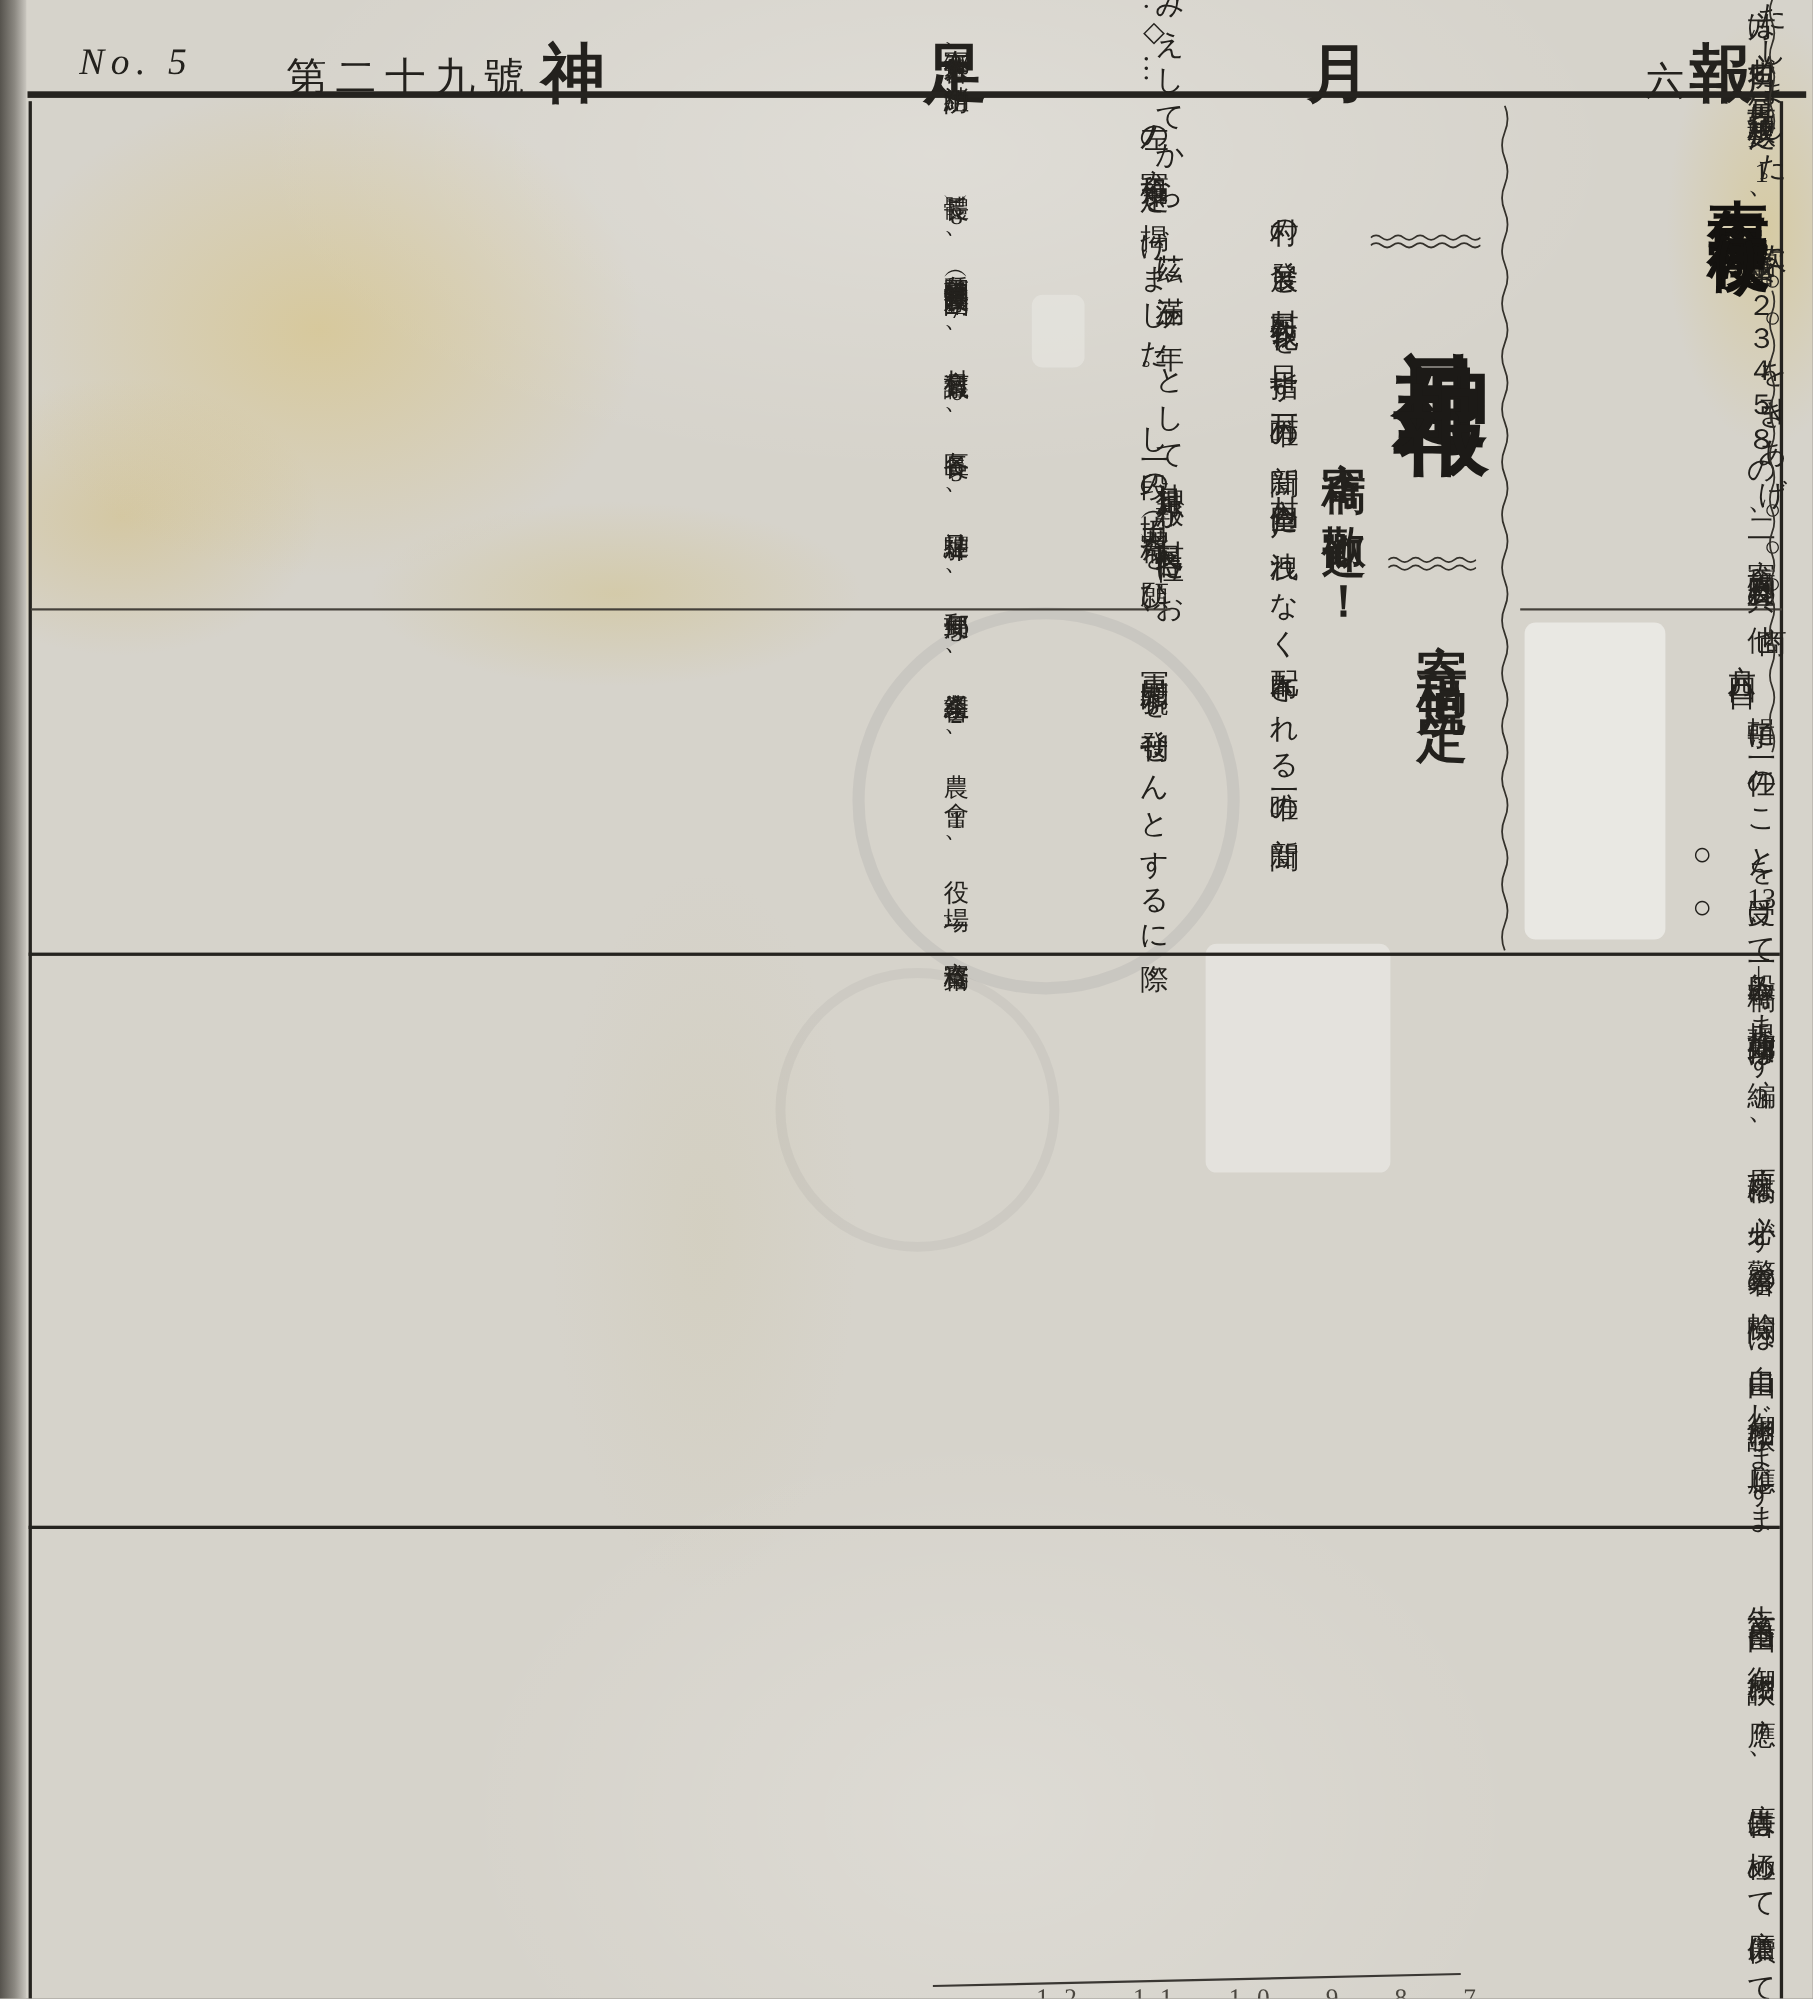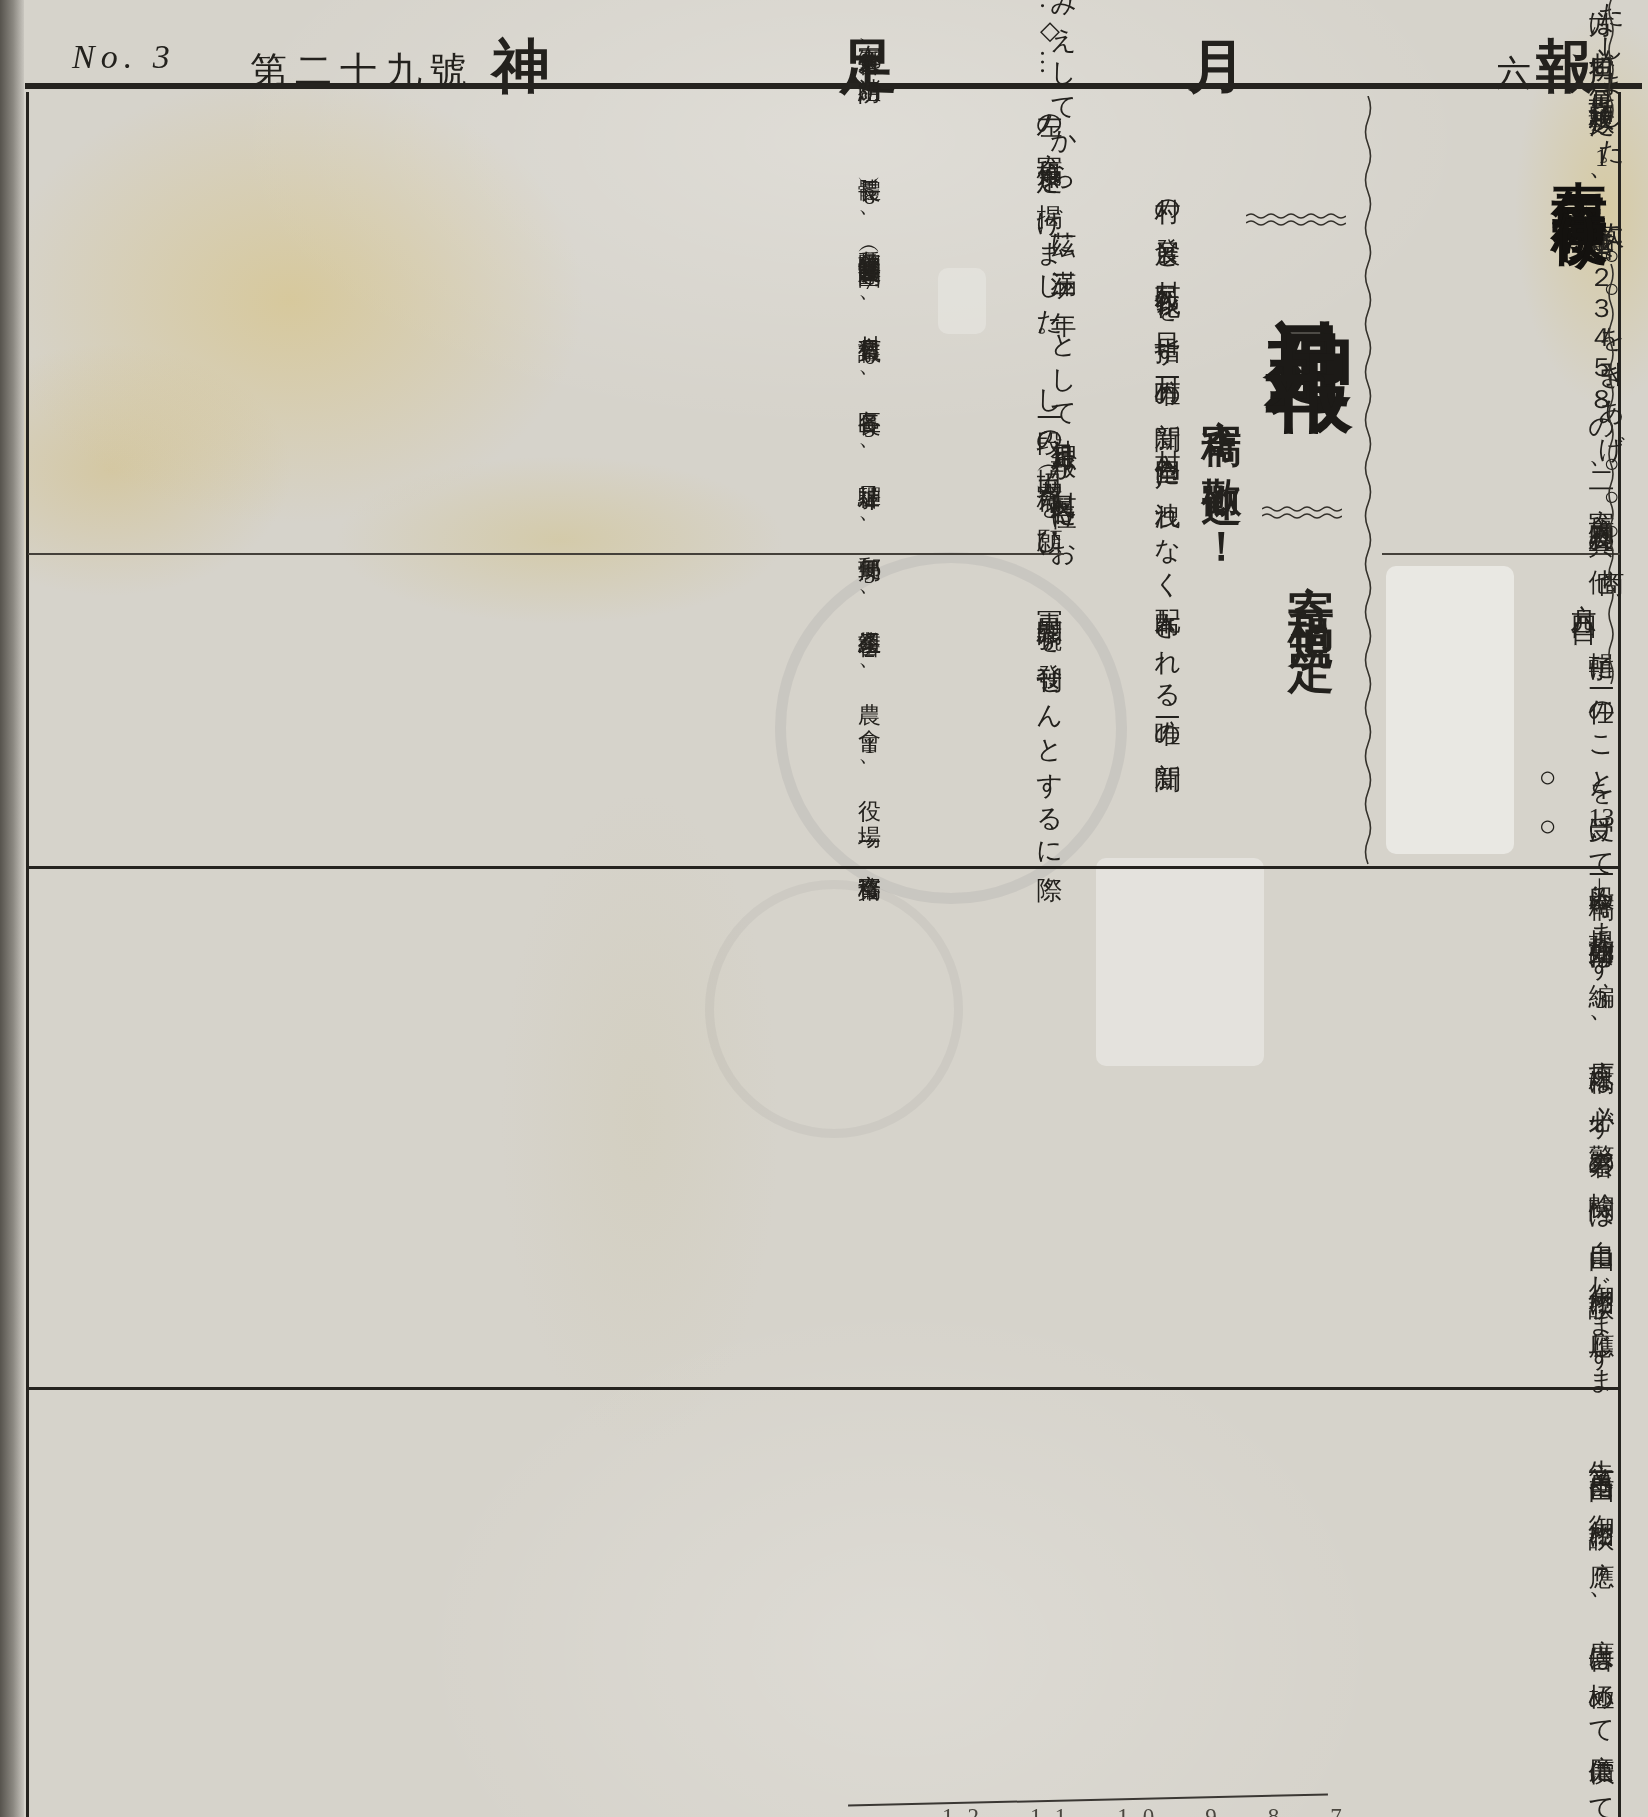--- a/index.html
+++ b/index.html
@@ -16,21 +16,21 @@
       radial-gradient(900px 420px at 850px 140px, rgba(255,255,255,.22), transparent 70%),
       radial-gradient(700px 500px at 900px 1650px, rgba(255,255,255,.18), transparent 70%);}
   .edge-left{position:absolute;left:0;top:0;width:24px;height:1817px;
       background:linear-gradient(to right,#56534d,#8b8881 55%,#c9c6bf);}
   .seal{position:absolute;border-radius:50%;pointer-events:none;}
   .seal.s1{left:775px;top:552px;width:330px;height:330px;border:11px solid rgba(125,125,132,.14);}
   .seal.s2{left:705px;top:880px;width:240px;height:240px;border:9px solid rgba(125,125,132,.10);}
   .whiteout{position:absolute;background:rgba(236,235,231,.85);border-radius:10px;pointer-events:none;}
   
   .hdr-no{position:absolute;left:72px;top:38px;font-size:34px;font-style:italic;letter-spacing:6px;}
-  .hdr-issue{position:absolute;left:250px;top:46px;font-size:37px;letter-spacing:8px;font-family:Liberation Mono, monospace;}
+  .hdr-issue{position:absolute;left:260px;top:46px;font-size:37px;letter-spacing:8px;font-family:Liberation Mono, monospace;}
   .hdr-title{position:absolute;left:492px;top:28px;font-size:58px;font-weight:bold;letter-spacing:116px;white-space:nowrap;}
   .hdr-month{position:absolute;left:1496px;top:50px;font-size:35px;letter-spacing:22px;white-space:nowrap;}
   .hrule{position:absolute;background:#25231f;}
   
   .vregion{position:absolute;display:flex;flex-direction:row-reverse;justify-content:flex-start;
            align-items:flex-start;writing-mode:vertical-rl;text-orientation:mixed;}
   .vregion [data-each]{display:contents;}
   .col{font-size:26px;line-height:1.12;letter-spacing:4.5px;white-space:nowrap;}
   .tcy{text-combine-upright:all;}
   .vcol{position:absolute;writing-mode:vertical-rl;text-orientation:mixed;white-space:nowrap;}
@@ -52,21 +52,21 @@
 <div class="page">
 
   <div class="stains"></div>
   <div class="edge-left"></div>
   <div class="seal s1"></div>
   <div class="seal s2"></div>
   <div class="whiteout" style="left:1386px;top:566px;width:128px;height:288px;"></div>
   <div class="whiteout" style="left:1096px;top:858px;width:168px;height:208px;opacity:.75;"></div>
   <div class="whiteout" style="left:938px;top:268px;width:48px;height:66px;opacity:.55;"></div>
 
-  <div class="hdr-no">No. 3</div>
+  <div class="hdr-no">No. 5</div>
   <div class="hdr-issue">第二十九號</div>
   <div class="hdr-title">神　足　月　報</div>
   <div class="hdr-month">六 月 號</div>
   <div class="hrule" style="left:25px;top:83px;width:1617px;height:6px;"></div>
 
   <div class="hrule" style="left:26px;top:92px;width:3px;height:1725px;"></div>
   <div class="hrule" style="left:1618px;top:92px;width:3px;height:1725px;"></div>
 
   <div class="vregion" style="left:1384px;top:102px;width:242px;height:452px;gap:17px;">
     <div data-each="letter.cols"><div class="col">次に○○を引きあげ○○○商</div><div class="col">業に合營いたしました。</div></div>

